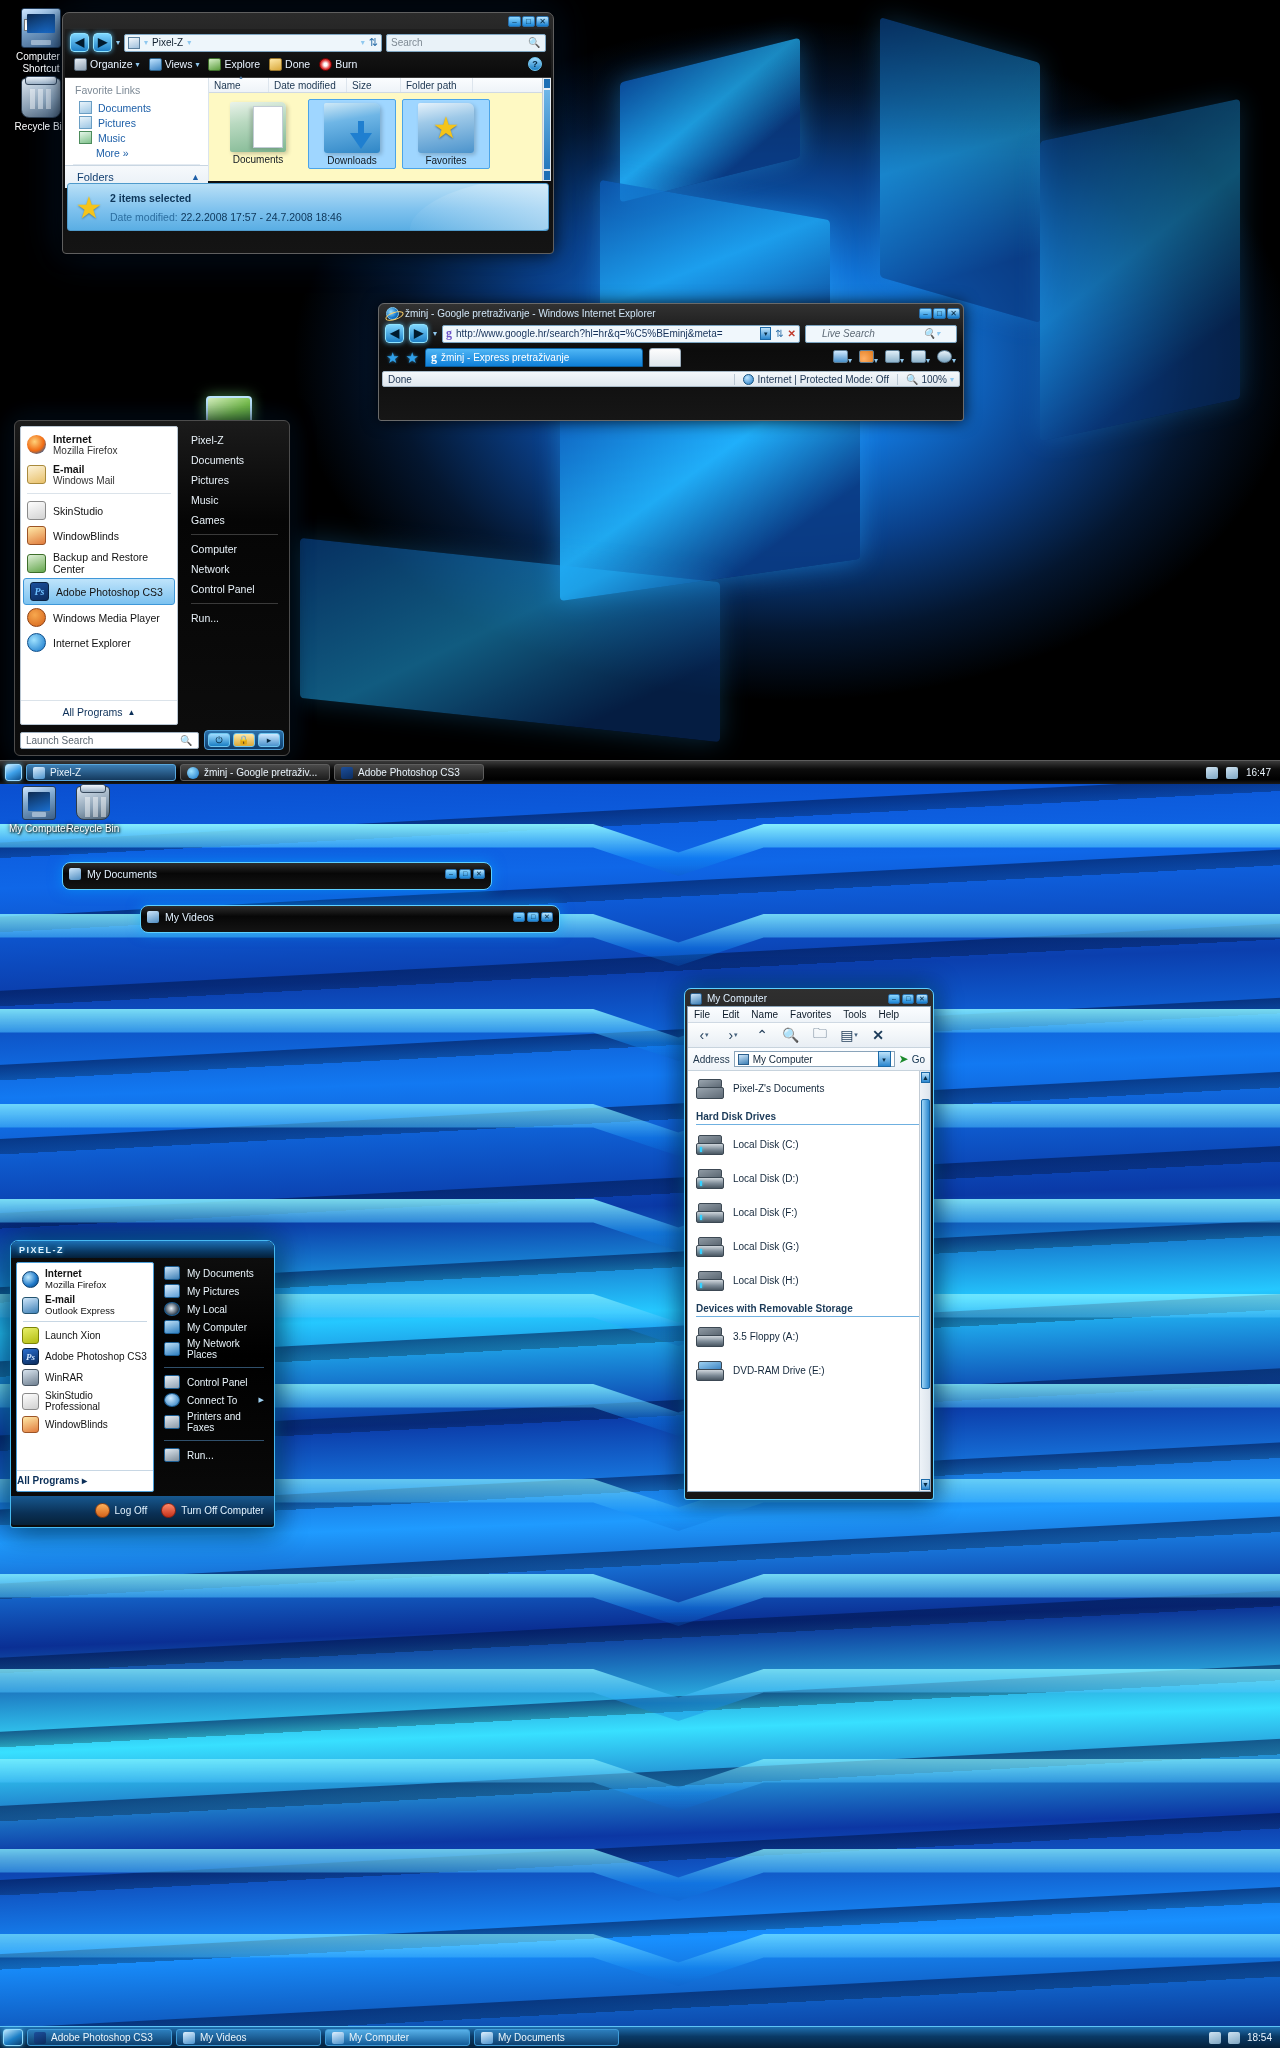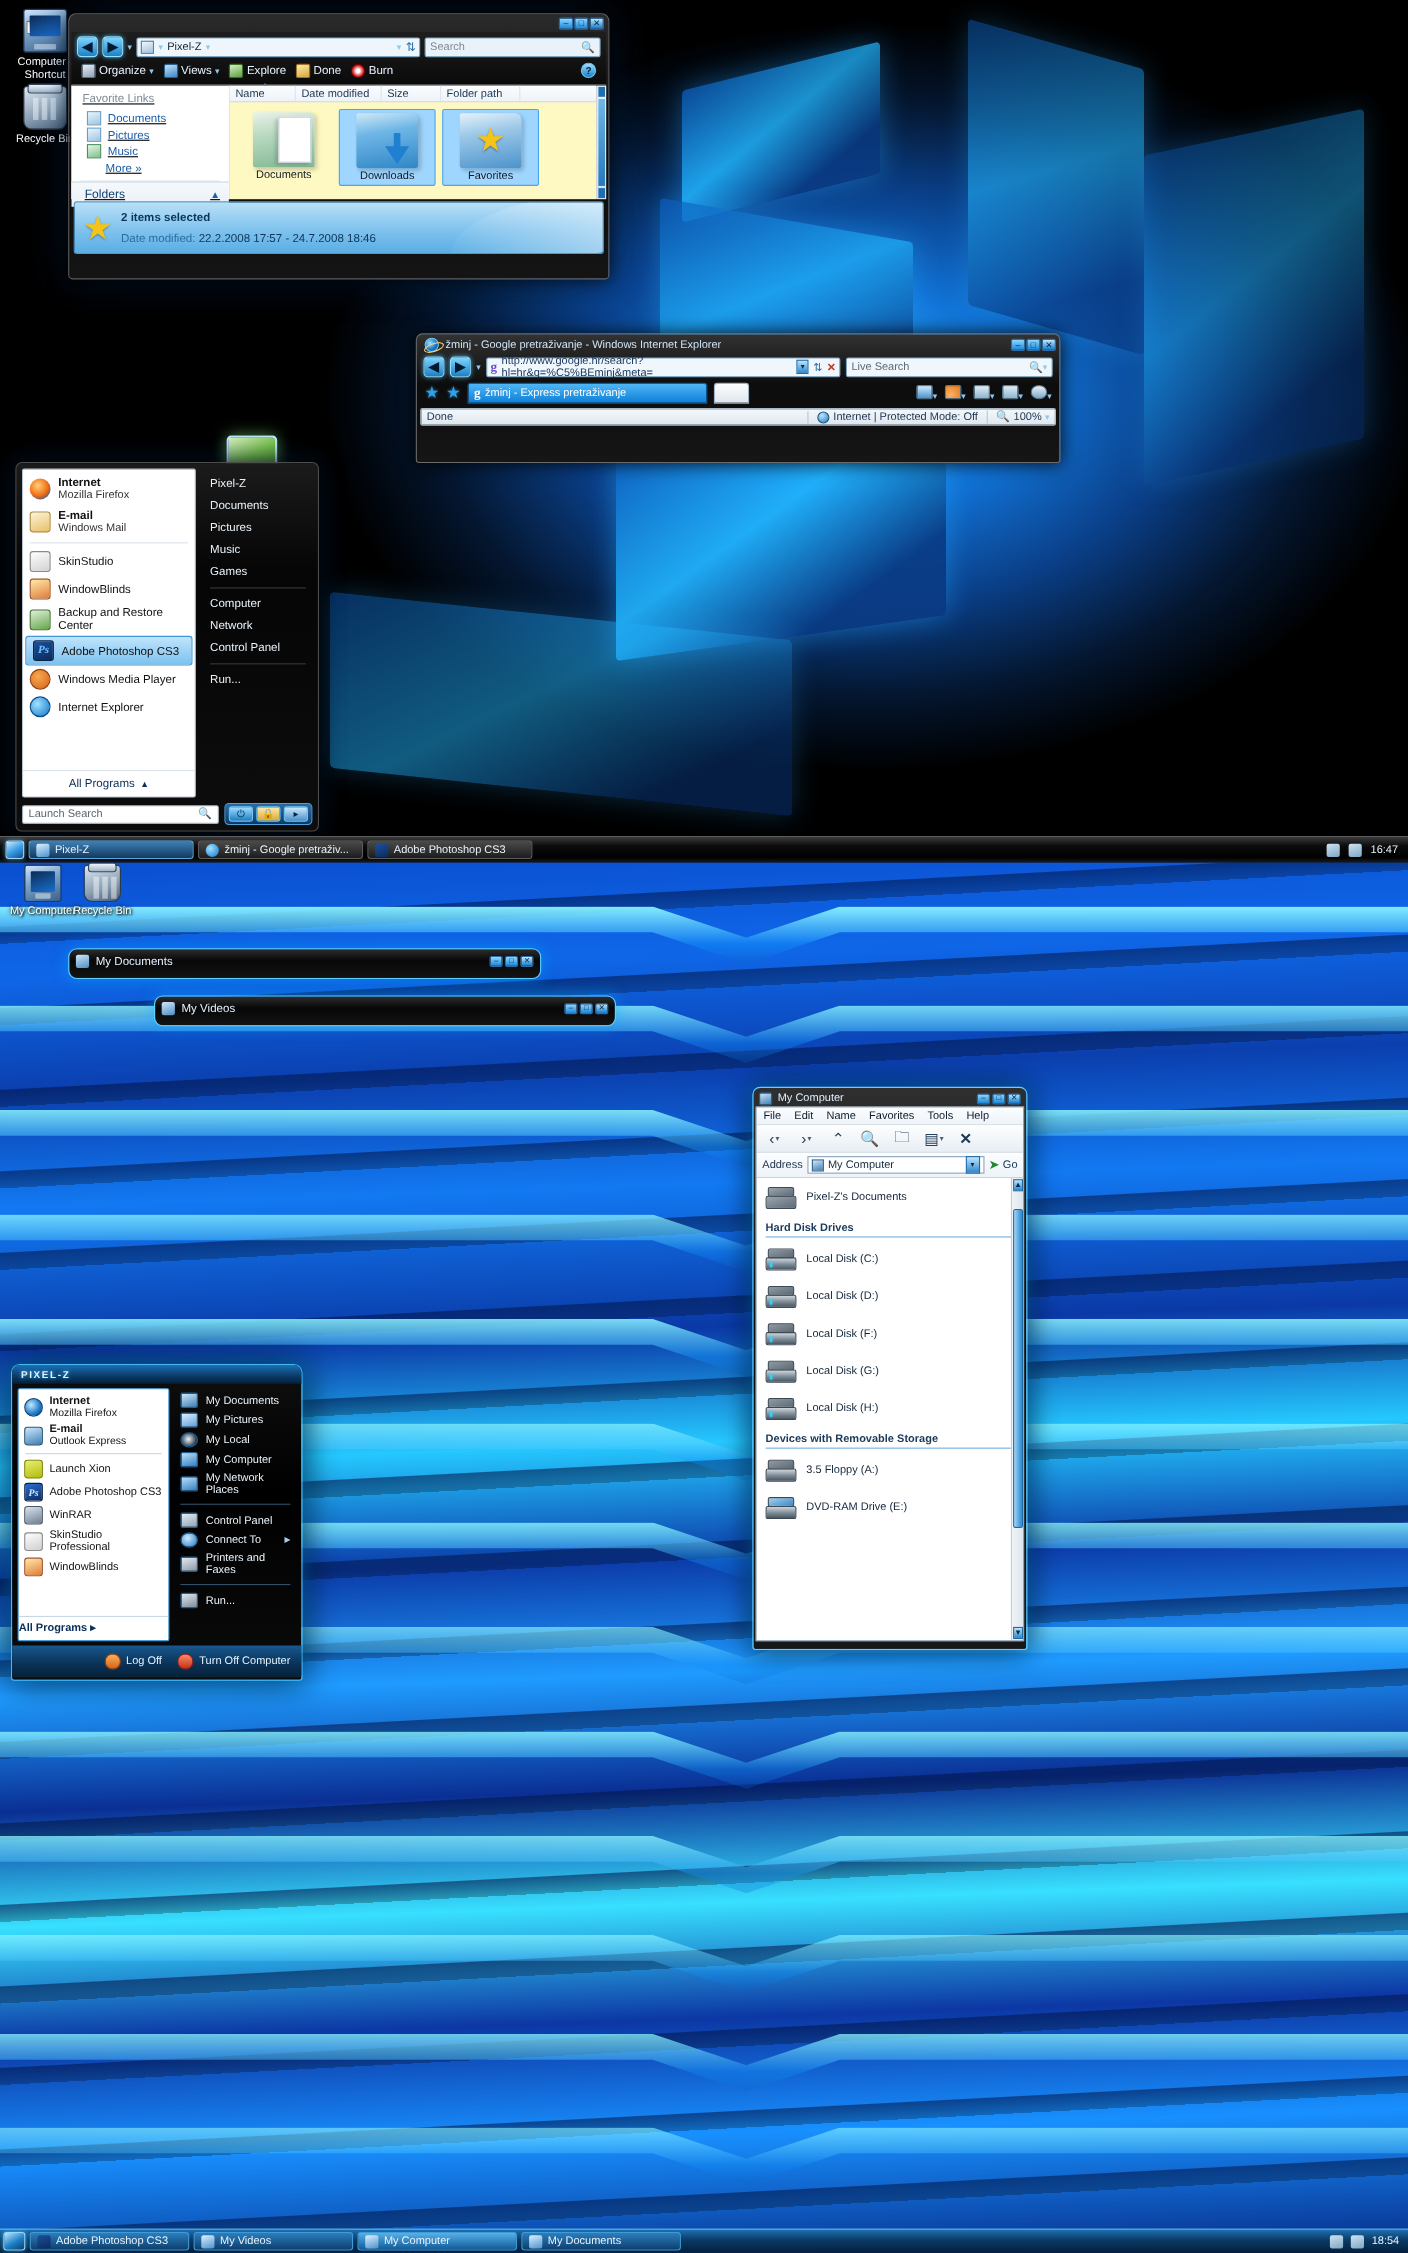--- a/index.html
+++ b/index.html
@@ -84,21 +84,21 @@
   .cmd-ic { width:13px; height:13px; border-radius:2px; display:inline-block; }
   .ci-org { background:linear-gradient(160deg,#e8eef4,#8fa2b4); border:1px solid #5d6e7e; }
   .ci-view{ background:linear-gradient(160deg,#bfe3ff,#3f86c4); border:1px solid #2b6088; }
   .ci-exp { background:linear-gradient(160deg,#d6f0c8,#5c9e3e); border:1px solid #3d6e2a; }
   .ci-shr { background:linear-gradient(160deg,#ffe9a8,#d9a93c); border:1px solid #9a762a; }
   .ci-brn { background:radial-gradient(circle,#fff 20%,#d33 60%,#811); border-radius:50%; border:1px solid #700; }
   .help-q { margin-left:auto; width:14px; height:14px; border-radius:50%;
     background:linear-gradient(180deg,#9fdcff,#1a7ec4); color:#03263f; font-size:9px; font-weight:bold;
     text-align:center; line-height:13px; border:1px solid #6fc6f0; }
   .ex-body { display:flex; height:104px; background:#fff; border-top:1px solid #3a3a3a; }
-  .fav { width:144px; background:#fff; border-right:1px solid #dbe4ec; display:flex; flex-direction:column;text-decoration:underline; }
+  .fav { width:144px; background:#fff; border-right:1px solid #dbe4ec; display:flex; flex-direction:column; }
   .fav-h { color:#7d8a96; font-size:10.5px; padding:6px 0 4px 10px; }
   .fav-i { display:flex; align-items:center; gap:6px; padding:1px 0 1px 14px; color:#1d5fa8; font-size:10.5px; }
   .fav-ic { width:13px; height:13px; border:1px solid #6a9ec4; background:linear-gradient(160deg,#e9f4fb,#9dc6e4); }
   .fav-ic.m { background:linear-gradient(160deg,#e6f6e9,#7fc18b); border-color:#4d8c5c; }
   .fav-more { color:#1d5fa8; font-size:10.5px; padding:2px 0 0 31px; }
   .fav-sep { margin:5px 8px 0; border-top:1px solid #e3eaf1; }
   .folders { margin-top:auto; display:flex; align-items:center; padding:5px 8px 5px 12px;
     border-top:1px solid #c9d6e2; background:linear-gradient(180deg,#f6f9fc,#e9f0f6); color:#123f70; font-size:11px; }
   .folders .chv { margin-left:auto; color:#1d5fa8; font-size:9px; }
   .filelist { flex:1; display:flex; flex-direction:column; background:#fef9c3; }
@@ -144,22 +144,22 @@
   .ie-logo { width:13px; height:13px; border-radius:50%;
     background:radial-gradient(circle at 35% 35%,#9fe2ff,#1173c8 60%,#0b4e8c);
     border:1px solid #7fc8ef; position:relative; }
   .ie-logo:after{content:''; position:absolute; left:-2px; top:4px; width:17px; height:6px; border:1px solid #ffd36b;
     border-radius:50%; transform:rotate(-18deg);}
   .ie-btns { margin-left:auto; display:flex; gap:1px; }
   .ie-row { display:flex; align-items:center; gap:5px; padding:3px 3px 0; }
   .ie-addr { flex:1; height:18px; background:#f0f7fc; border:1px solid #7aa3c0; border-radius:2px;
     display:flex; align-items:center; gap:4px; padding:0 3px; color:#16325a; font-size:10px; }
   .g-ic { color:#6b50c8; font-weight:bold; font-size:12px; font-family:"Liberation Serif", serif; }
-  .ie-live { width:188px; height:18px; background:#f0f7fc; border:1px solid #7aa3c0; border-radius:2px;
-    display:flex; align-items:center; padding:0 4px; color:#5d6a76; font-size:10px; }
+  .ie-live { width:152px; height:18px; background:#f0f7fc; border:1px solid #7aa3c0; border-radius:2px;
+    display:flex; align-items:center; padding:0 16px; color:#5d6a76; font-size:10px;font-style:italic; }
   .ie-tabrow { display:flex; align-items:center; gap:6px; padding:5px 4px 0; }
   .star-b { color:#2f9fe8; font-size:15px; text-shadow:0 0 3px rgba(60,180,255,.7); line-height:15px; }
   .ie-tab { width:218px; height:19px; background:linear-gradient(180deg,#4fb6f5,#0f7fd8);
     border:1px solid #0a5e9f; border-radius:3px 3px 0 0; display:flex; align-items:center; gap:4px;
     padding:0 5px; color:#fff; font-size:10px; }
   .ie-tab2 { width:32px; height:19px; background:linear-gradient(180deg,#fdfdfd,#dfe6ec);
     border:1px solid #9fb0bf; border-radius:3px 3px 0 0; }
   .ie-icons { margin-left:auto; display:flex; align-items:center; gap:7px; color:#cfe4f5; font-size:10px; }
   .ie-ic { width:15px; height:13px; border-radius:2px; background:linear-gradient(180deg,#dfeef8,#8fb4cc);
     border:1px solid #5d7d94; display:inline-block; }

